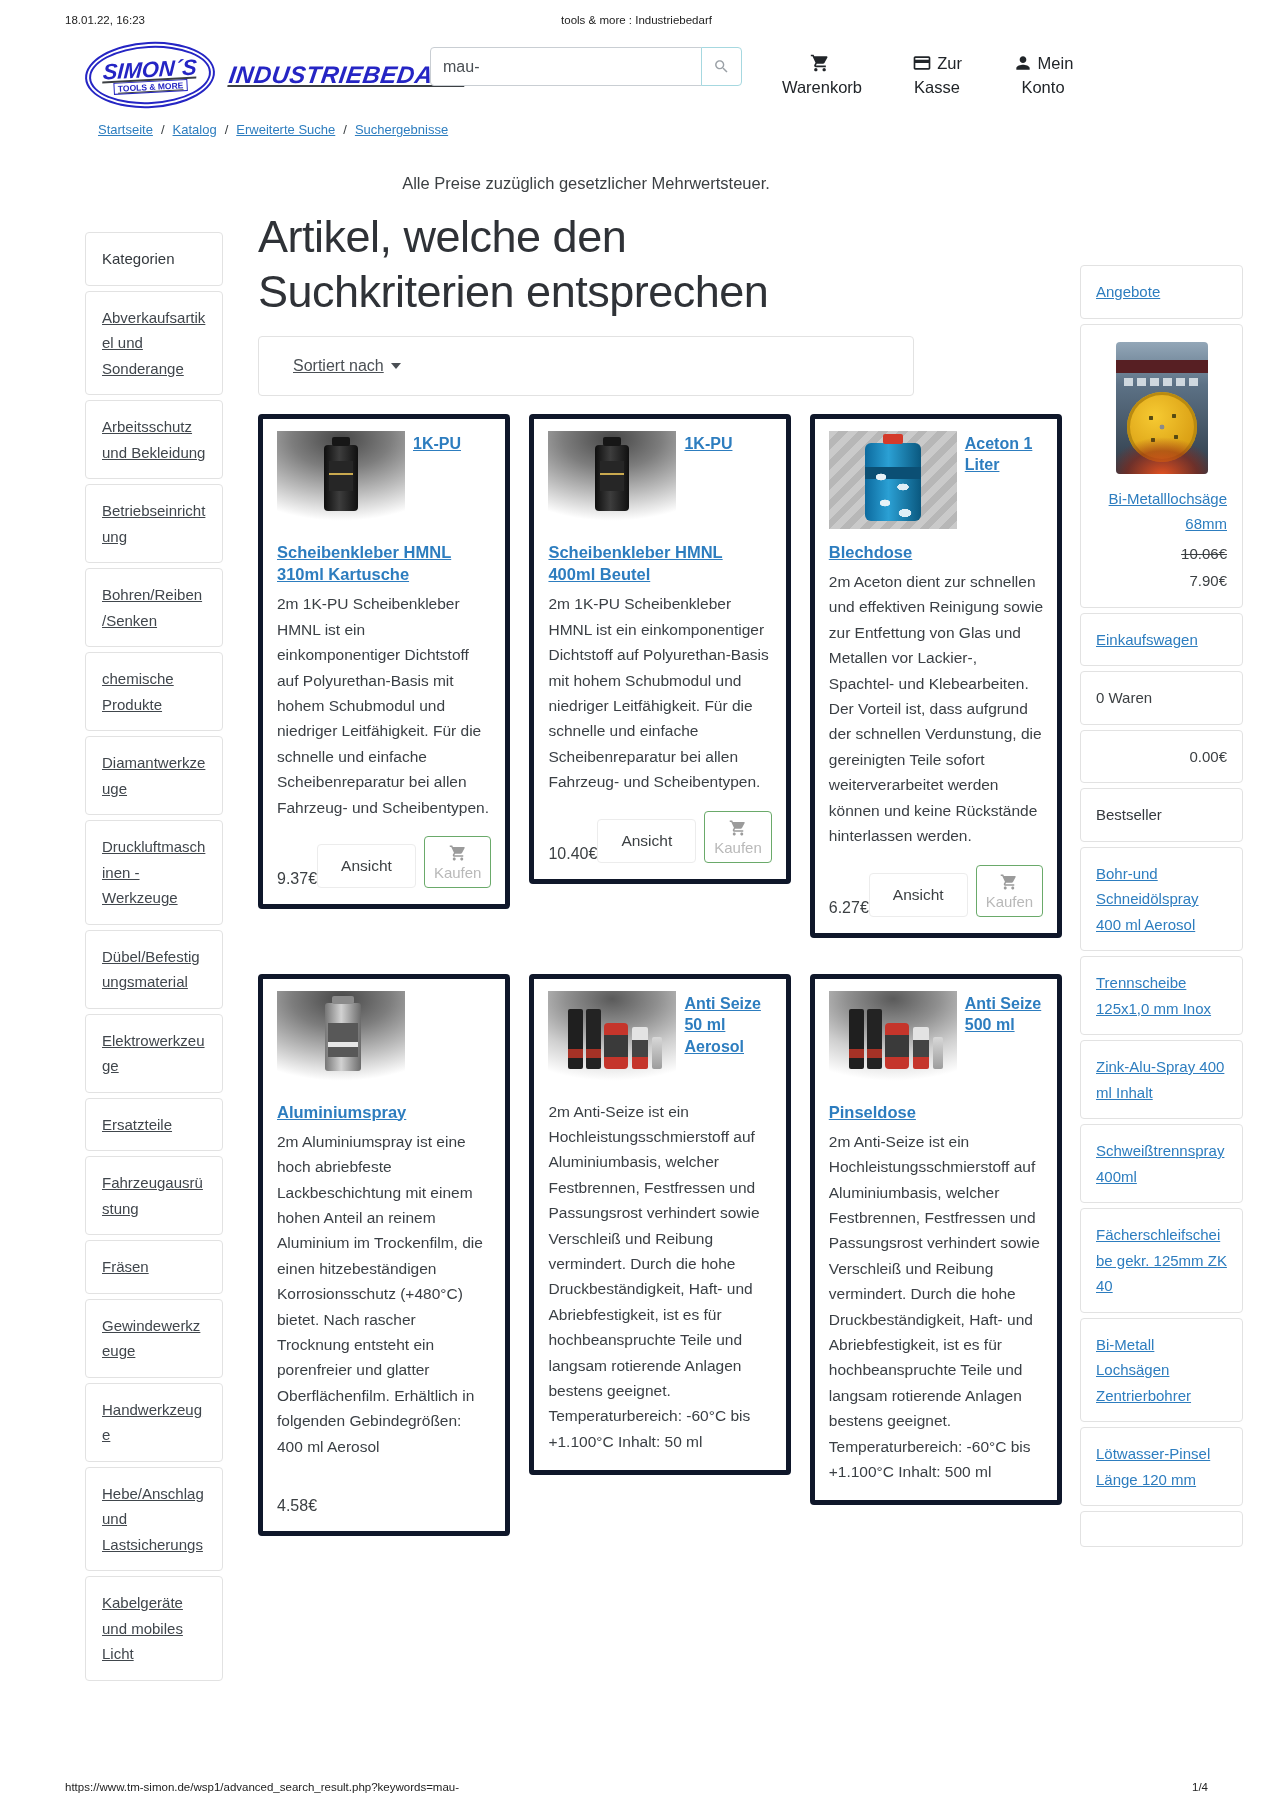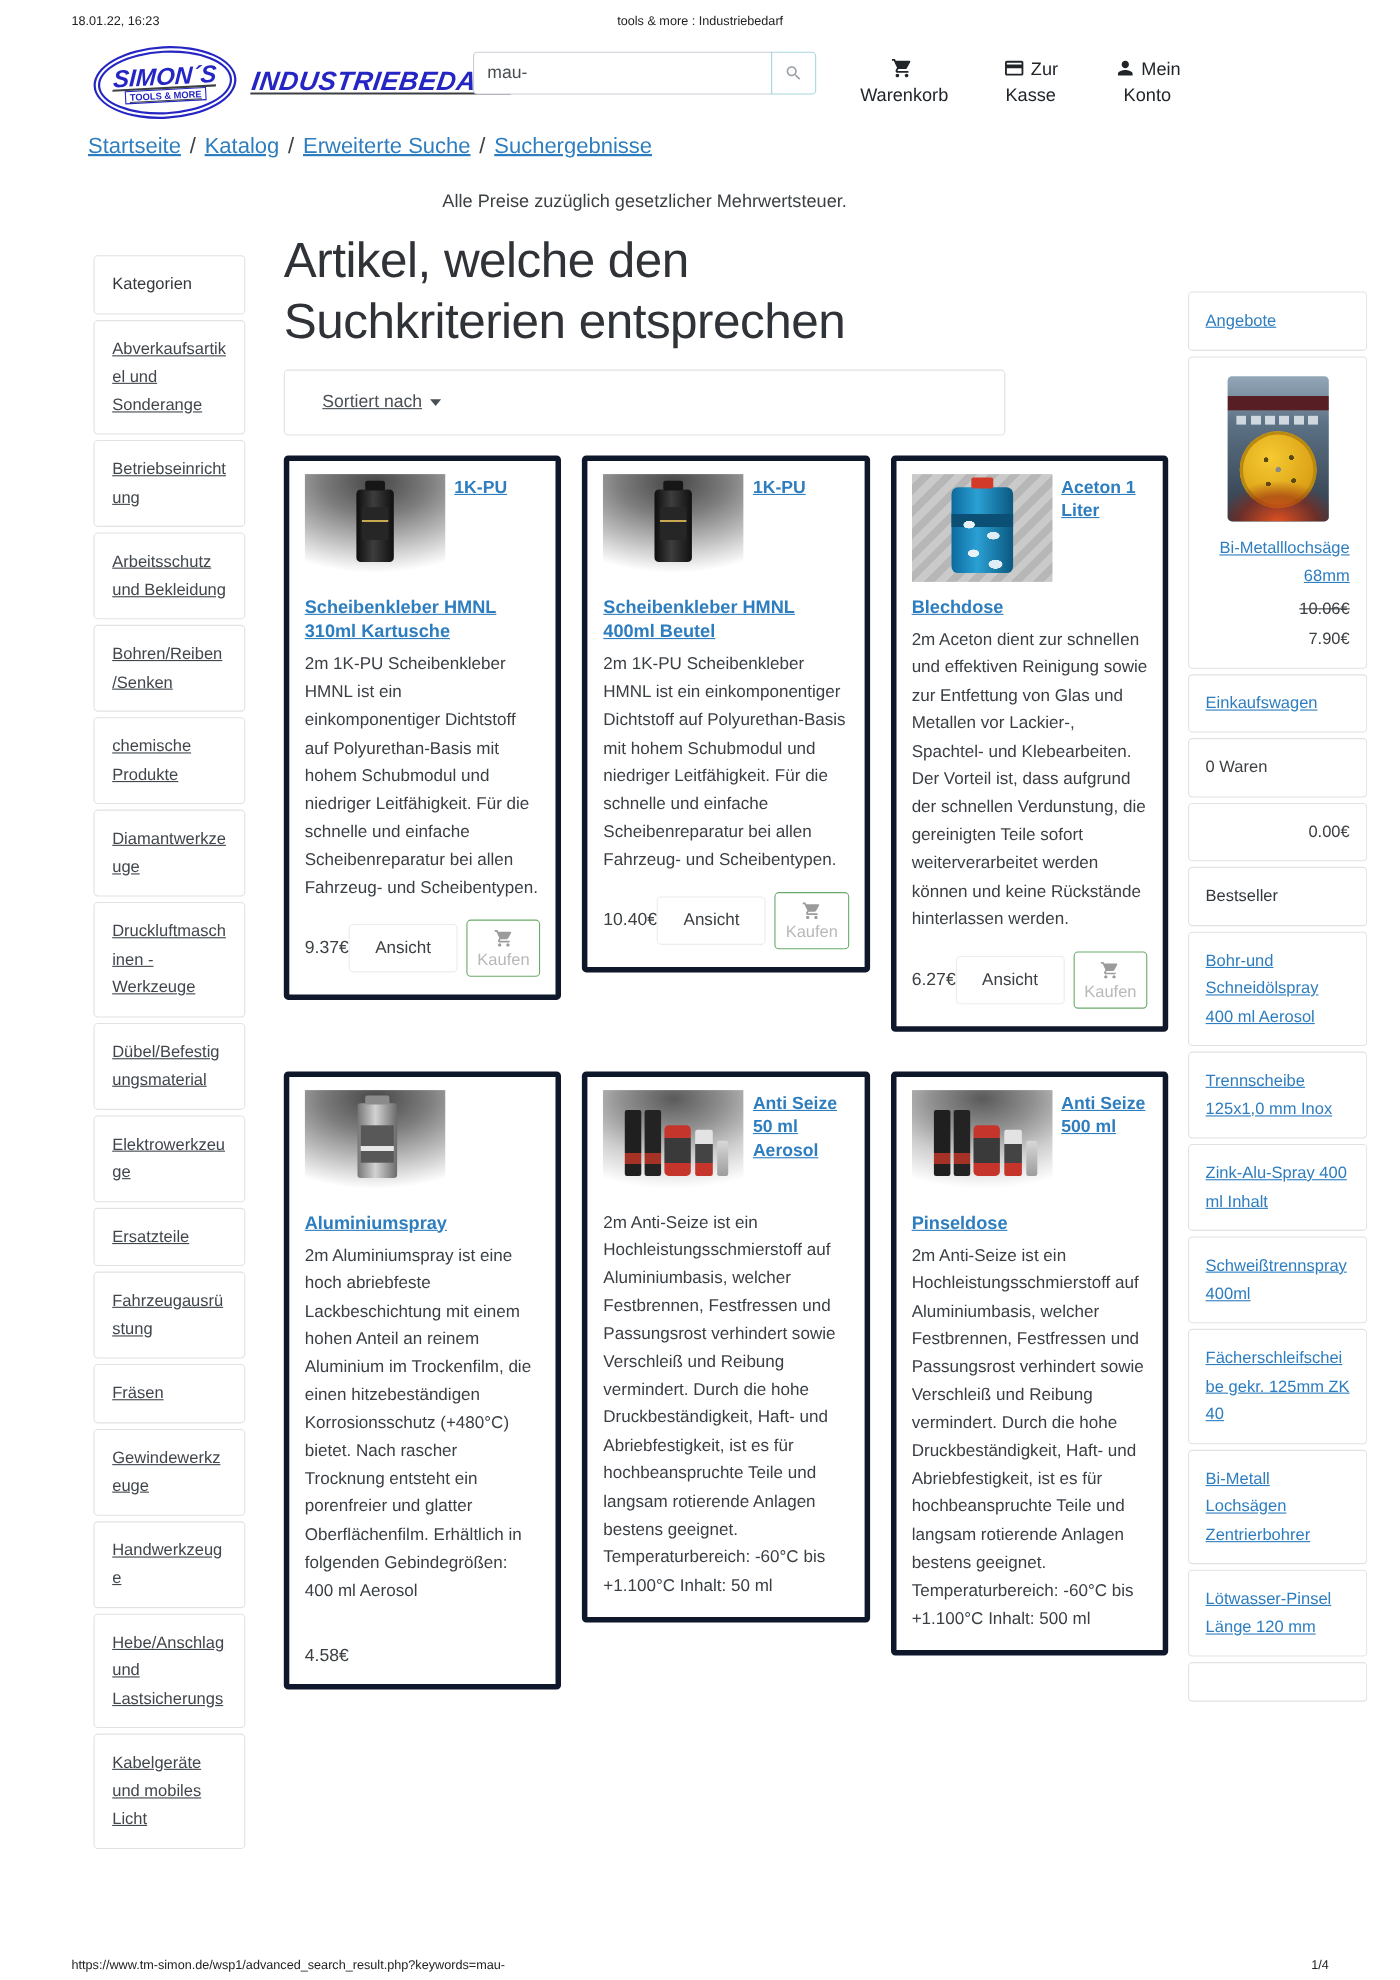--- a/index.html
+++ b/index.html
@@ -28,21 +28,21 @@
   .search { position:absolute; left:400px; top:47px; display:flex; }
   .search input { width:272px; height:39px; border:1px solid #c9ced3; border-radius:4px 0 0 4px; padding:0 12px; font-size:16px; color:#4a4f54; font-family:inherit; outline:none; }
   .search button { width:41px; height:39px; margin-left:-1px; background:#fff; border:1px solid #a6d8e0; border-radius:0 4px 4px 0; display:flex; align-items:center; justify-content:center; cursor:pointer; }
   .search button svg { fill:#9aa0a6; }
 
   .hnav { position:absolute; left:748px; top:52px; width:300px; display:flex; justify-content:space-between; }
   .hnav a { display:inline-block; text-align:center; color:#212529; text-decoration:none; font-size:16.5px; line-height:1.45; }
   .hnav .w1 { width:88px; } .hnav .w2 { width:64px; } .hnav .w3 { width:70px; }
   .hnav svg { fill:#212529; vertical-align:-4px; margin-right:5px; }
 
-  .breadcrumb { position:absolute; left:50px; top:122px; font-size:20px; }
+  .breadcrumb { position:absolute; left:68px; top:122px; font-size:13px; }
   .breadcrumb .sep { color:#3c4043; margin:0 8px; text-decoration:none; }
 
   .notice { position:absolute; left:228px; top:174px; width:656px; text-align:center; font-size:16.5px; color:#3c4043; }
 
   
   .box { background:#fff; border:1px solid #e2e2e2; border-radius:4px; }
 
   
   .lsb { position:absolute; left:55px; top:232px; width:138px; }
   .lsb .box { margin-bottom:5px; padding:13px 16px; font-size:15px; line-height:1.7; word-wrap:break-word; overflow-wrap:break-word; }
@@ -54,21 +54,21 @@
   .sortbox { border:1px solid #e2e2e2; border-radius:4px; height:60px; display:flex; align-items:center; padding:0 34px; margin-bottom:18px; }
   .sortlink { color:#4a4f54; font-size:16px; }
   .caret { display:inline-block; width:0; height:0; border-left:5px solid transparent; border-right:5px solid transparent; border-top:6px solid #4a4f54; margin-left:7px; vertical-align:2px; }
 
   .cards { display:grid; grid-template-columns:repeat(3,1fr); column-gap:19px; row-gap:36px; align-items:start; }
   .card { border:5px solid #0f172a; border-radius:4px; padding:12px 14px 16px; }
   .imgrow { display:flex; gap:8px; margin-bottom:10px; }
   .toplink { font-weight:bold; font-size:16px; line-height:1.35; padding-top:2px; flex:1; }
   .tlink { display:inline-block; font-weight:bold; font-size:16.5px; line-height:1.35; margin:2px 0 6px; }
   .desc { font-size:15.5px; line-height:1.64; color:#3a3f44; }
-  .pricerow { display:flex; align-items:center; margin-top:16px; }
+  .pricerow { display:flex; align-items:flex-end; margin-top:16px; }
   .price { font-size:16px; color:#3c4043; }
   .price-only { margin-top:38px; }
   .btn-view { margin-left:auto; background:#fff; border:1px solid #ececec; border-radius:4px; padding:12px 23px; font-size:15.5px; color:#3c4043; font-family:inherit; cursor:pointer; }
   .btn-buy { margin-left:8px; background:#fff; border:1px solid #6aaa6a; border-radius:4px; padding:7px 9px 6px; display:flex; flex-direction:column; align-items:center; gap:2px; font-family:inherit; cursor:pointer; }
   .btn-buy svg { fill:#9b9b9b; }
   .btn-buy .blabel { color:#b9b9b9; font-size:15px; }
 
   
   .photo { position:relative; width:128px; height:98px; flex:none; overflow:hidden; }
   .smudge { position:absolute; inset:0;
@@ -169,22 +169,22 @@
 
   <div class="breadcrumb">
     <a class="blue">Startseite</a><span class="sep">/</span><a class="blue">Katalog</a><span class="sep">/</span><a class="blue">Erweiterte Suche</a><span class="sep">/</span><a class="blue">Suchergebnisse</a>
   </div>
 
   <div class="notice">Alle Preise zuzüglich gesetzlicher Mehrwertsteuer.</div>
 
   <aside class="lsb">
     <div class="box head">Kategorien</div>
     <div class="box"><a class="darklink">Abverkaufsartikel und Sonderange</a></div>
+    <div class="box"><a class="darklink">Arbeitsschutz und Bekleidung</a></div>
     <div class="box"><a class="darklink">Betriebseinrichtung</a></div>
-    <div class="box"><a class="darklink">Arbeitsschutz und Bekleidung</a></div>
     <div class="box"><a class="darklink">Bohren/Reiben/Senken</a></div>
     <div class="box"><a class="darklink">chemische Produkte</a></div>
     <div class="box"><a class="darklink">Diamantwerkzeuge</a></div>
     <div class="box"><a class="darklink">Druckluftmaschinen - Werkzeuge</a></div>
     <div class="box"><a class="darklink">Dübel/Befestigungsmaterial</a></div>
     <div class="box"><a class="darklink">Elektrowerkzeuge</a></div>
     <div class="box"><a class="darklink">Ersatzteile</a></div>
     <div class="box"><a class="darklink">Fahrzeugausrüstung</a></div>
     <div class="box"><a class="darklink">Fräsen</a></div>
     <div class="box"><a class="darklink">Gewindewerkzeuge</a></div>

